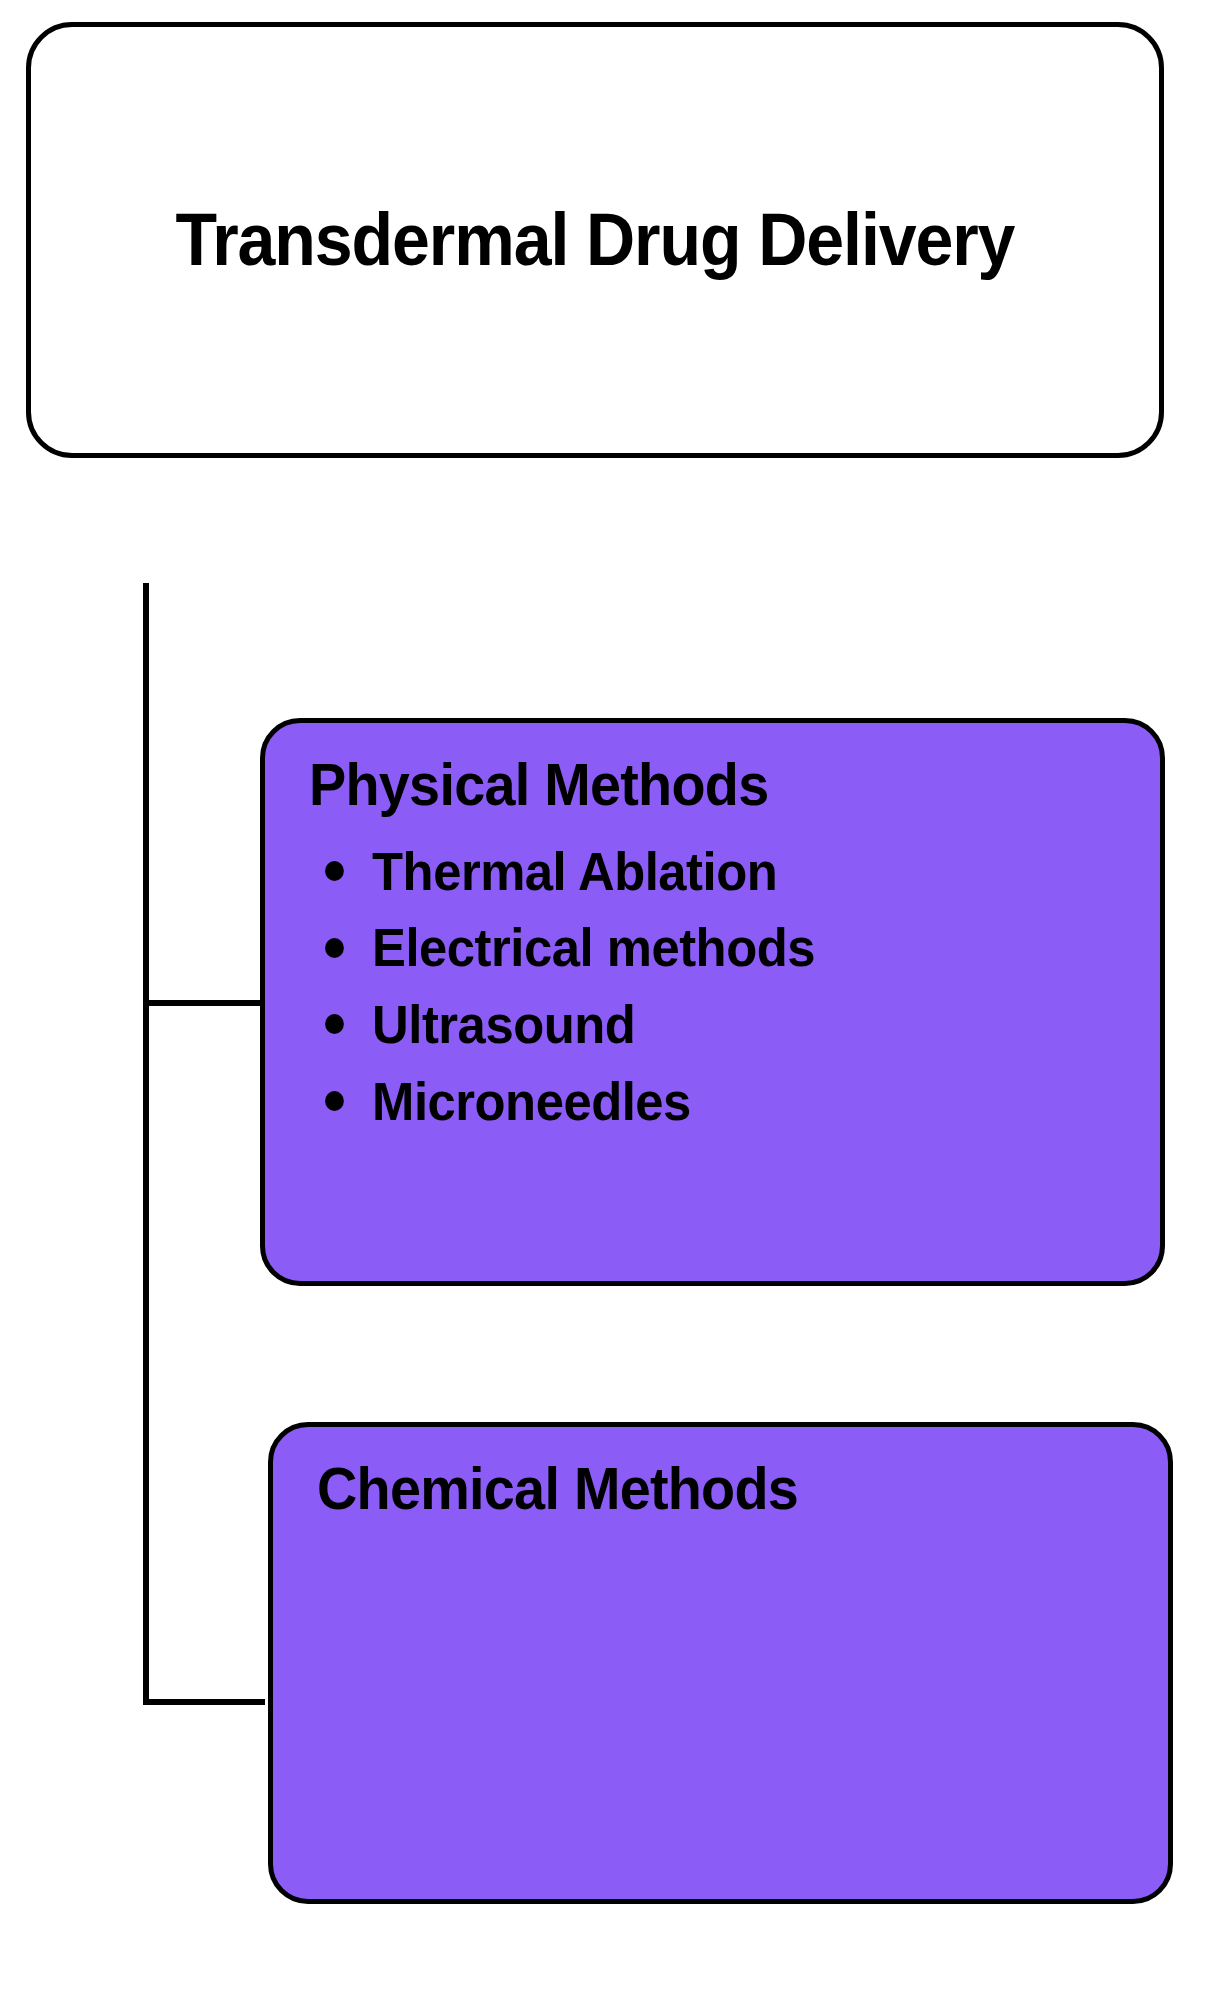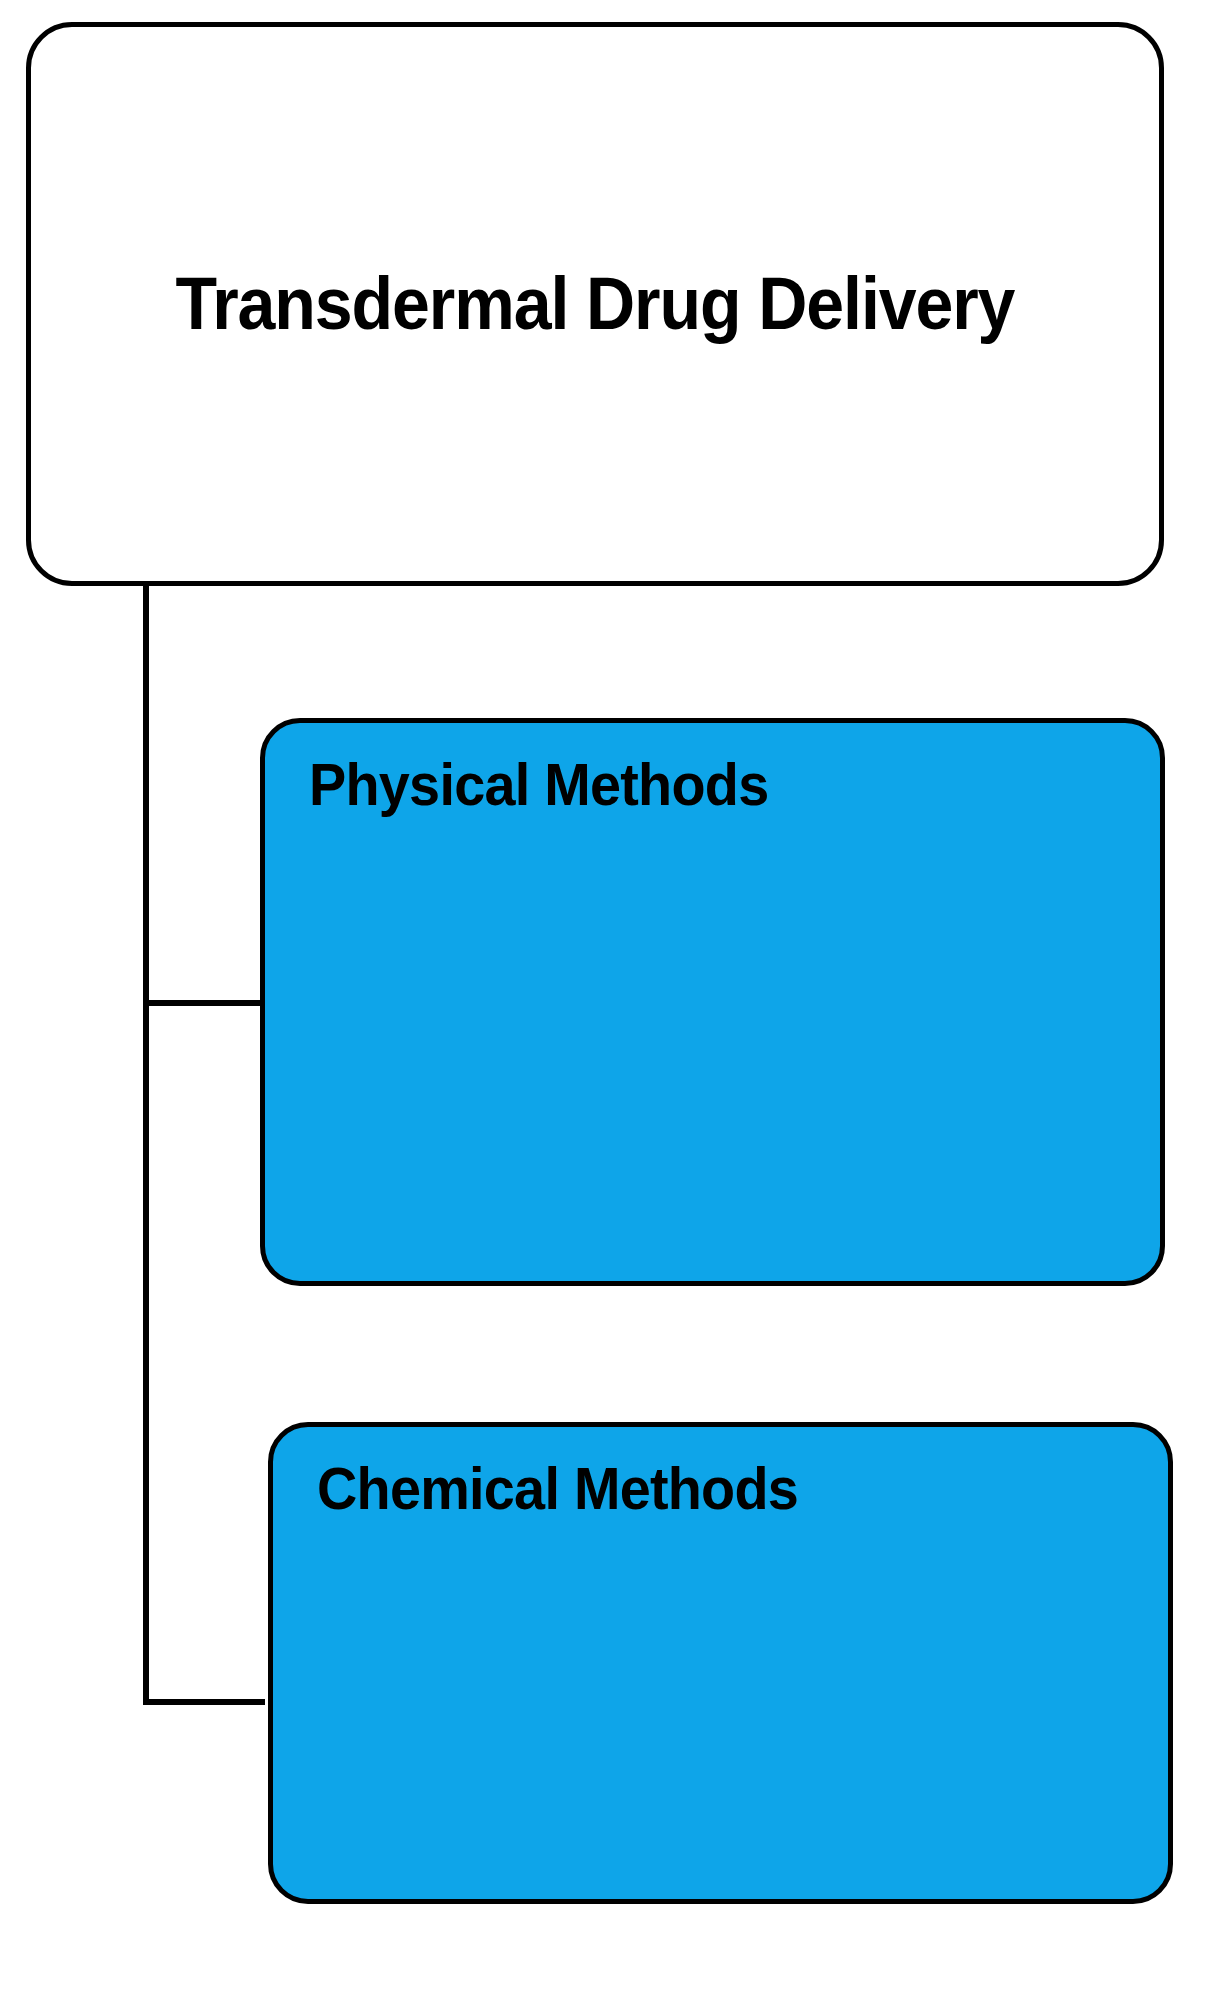--- a/index.html
+++ b/index.html
@@ -27,29 +27,29 @@
     box-sizing: border-box;
     border: 5px solid #000000;
     border-radius: 42px;
     background: #ffffff;
   }
 
   .node-root {
     left: 26px;
     top: 22px;
     width: 1138px;
-    height: 564px;
+    height: 436px;
     border-radius: 46px;
     display: flex;
     align-items: center;
     justify-content: center;
   }
 
   .node-branch {
-    background: #0ea5e9;
+    background: #8b5cf6;
     border-radius: 40px;
     padding: 30px 34px 30px 30px;
   }
 
   .node-physical {
     left: 260px;
     top: 718px;
     width: 905px;
     height: 568px;
   }
@@ -157,19 +157,37 @@
   <div class="node node-root">
     <span class="root-title">Transdermal Drug Delivery</span>
   </div>
 
   <div class="connector connector-trunk"></div>
   <div class="connector connector-branch-physical"></div>
   <div class="connector connector-branch-chemical"></div>
 
   <div class="node node-branch node-physical">
     <div class="node-heading">Physical Methods</div>
+    <ul class="bullet-list">
+      <li class="bullet-item">
+        <span class="bullet-dot"></span>
+        <span class="bullet-text">Thermal Ablation</span>
+      </li>
+      <li class="bullet-item">
+        <span class="bullet-dot"></span>
+        <span class="bullet-text">Electrical methods</span>
+      </li>
+      <li class="bullet-item">
+        <span class="bullet-dot"></span>
+        <span class="bullet-text">Ultrasound</span>
+      </li>
+      <li class="bullet-item">
+        <span class="bullet-dot"></span>
+        <span class="bullet-text">Microneedles</span>
+      </li>
+    </ul>
   </div>
 
   <div class="node node-branch node-chemical">
     <div class="node-heading">Chemical Methods</div>
   </div>
 
 </div>
 
 </body></html>

